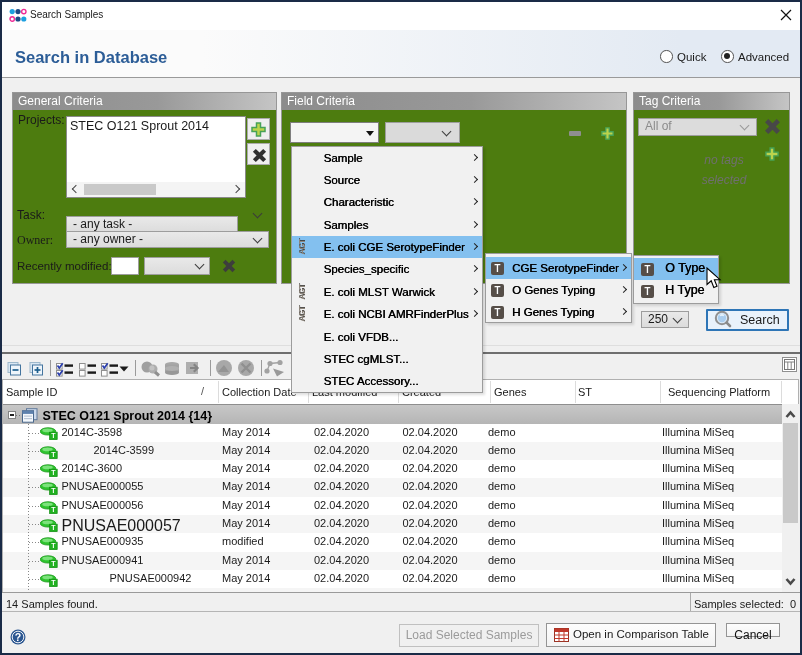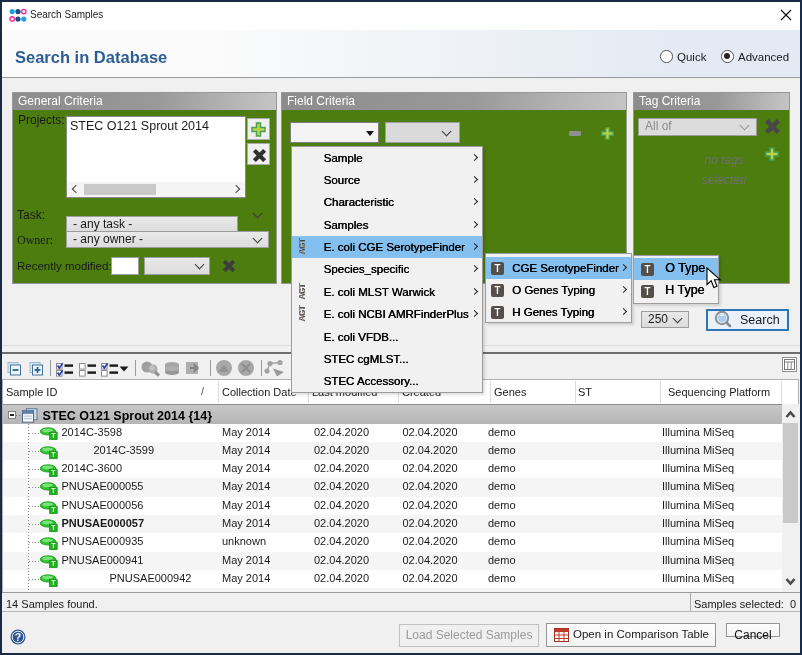--- a/index.html
+++ b/index.html
@@ -282,36 +282,36 @@
       <div class="lbl" style="left:488px;top:498.7px;font-size:11px;">demo</div>
       <div class="lbl" style="left:662px;top:498.7px;font-size:11px;">Illumina MiSeq</div>
       <div class="ab" style="left:3px;top:515px;width:779px;height:18.3px;background:#f5f5f5;"></div>
       <div class="ab" style="left:29px;top:524px;width:10px;height:1px;background:repeating-linear-gradient(90deg,#888 0 1px,transparent 1px 3px);"></div>
       <svg class="ab" style="left:40px;top:518.8px;" width="18" height="16" viewBox="0 0 18 16">
         <ellipse cx="8" cy="4.4" rx="7.8" ry="3.7" fill="#2ec42e" stroke="#149114" stroke-width="0.7"></ellipse>
         <ellipse cx="7.5" cy="3.4" rx="5.2" ry="1.8" fill="#8ae88a" opacity="0.85"></ellipse>
         <rect x="9.6" y="5.2" width="7.6" height="7.4" fill="#21b121" stroke="#0f8d0f" stroke-width="0.7"></rect>
         <text x="13.4" y="11.4" font-size="7" font-weight="bold" fill="#fff" text-anchor="middle" font-family="Liberation Sans">T</text>
       </svg>
-      <div class="lbl" style="left:61.5px;top:517px;font-size:11px;font-weight:bold;">PNUSAE000057</div>
+      <div class="lbl" style="left:61.5px;top:517px;font-size:16px;">PNUSAE000057</div>
       <div class="lbl" style="left:222px;top:517px;font-size:11px;">May 2014</div>
       <div class="lbl" style="left:314px;top:517px;font-size:11px;">02.04.2020</div>
       <div class="lbl" style="left:402.5px;top:517px;font-size:11px;">02.04.2020</div>
       <div class="lbl" style="left:488px;top:517px;font-size:11px;">demo</div>
       <div class="lbl" style="left:662px;top:517px;font-size:11px;">Illumina MiSeq</div>
       <div class="ab" style="left:3px;top:533.3px;width:779px;height:18.3px;background:#ffffff;"></div>
       <div class="ab" style="left:29px;top:542.3px;width:10px;height:1px;background:repeating-linear-gradient(90deg,#888 0 1px,transparent 1px 3px);"></div>
       <svg class="ab" style="left:40px;top:537.0999999999999px;" width="18" height="16" viewBox="0 0 18 16">
         <ellipse cx="8" cy="4.4" rx="7.8" ry="3.7" fill="#2ec42e" stroke="#149114" stroke-width="0.7"></ellipse>
         <ellipse cx="7.5" cy="3.4" rx="5.2" ry="1.8" fill="#8ae88a" opacity="0.85"></ellipse>
         <rect x="9.6" y="5.2" width="7.6" height="7.4" fill="#21b121" stroke="#0f8d0f" stroke-width="0.7"></rect>
         <text x="13.4" y="11.4" font-size="7" font-weight="bold" fill="#fff" text-anchor="middle" font-family="Liberation Sans">T</text>
       </svg>
       <div class="lbl" style="left:61.5px;top:535.3px;font-size:11px;">PNUSAE000935</div>
-      <div class="lbl" style="left:222px;top:535.3px;font-size:11px;">unknown</div>
+      <div class="lbl" style="left:222px;top:535.3px;font-size:11px;">modified</div>
       <div class="lbl" style="left:314px;top:535.3px;font-size:11px;">02.04.2020</div>
       <div class="lbl" style="left:402.5px;top:535.3px;font-size:11px;">02.04.2020</div>
       <div class="lbl" style="left:488px;top:535.3px;font-size:11px;">demo</div>
       <div class="lbl" style="left:662px;top:535.3px;font-size:11px;">Illumina MiSeq</div>
       <div class="ab" style="left:3px;top:551.6px;width:779px;height:18.3px;background:#f5f5f5;"></div>
       <div class="ab" style="left:29px;top:560.6px;width:10px;height:1px;background:repeating-linear-gradient(90deg,#888 0 1px,transparent 1px 3px);"></div>
       <svg class="ab" style="left:40px;top:555.4px;" width="18" height="16" viewBox="0 0 18 16">
         <ellipse cx="8" cy="4.4" rx="7.8" ry="3.7" fill="#2ec42e" stroke="#149114" stroke-width="0.7"></ellipse>
         <ellipse cx="7.5" cy="3.4" rx="5.2" ry="1.8" fill="#8ae88a" opacity="0.85"></ellipse>
         <rect x="9.6" y="5.2" width="7.6" height="7.4" fill="#21b121" stroke="#0f8d0f" stroke-width="0.7"></rect>

